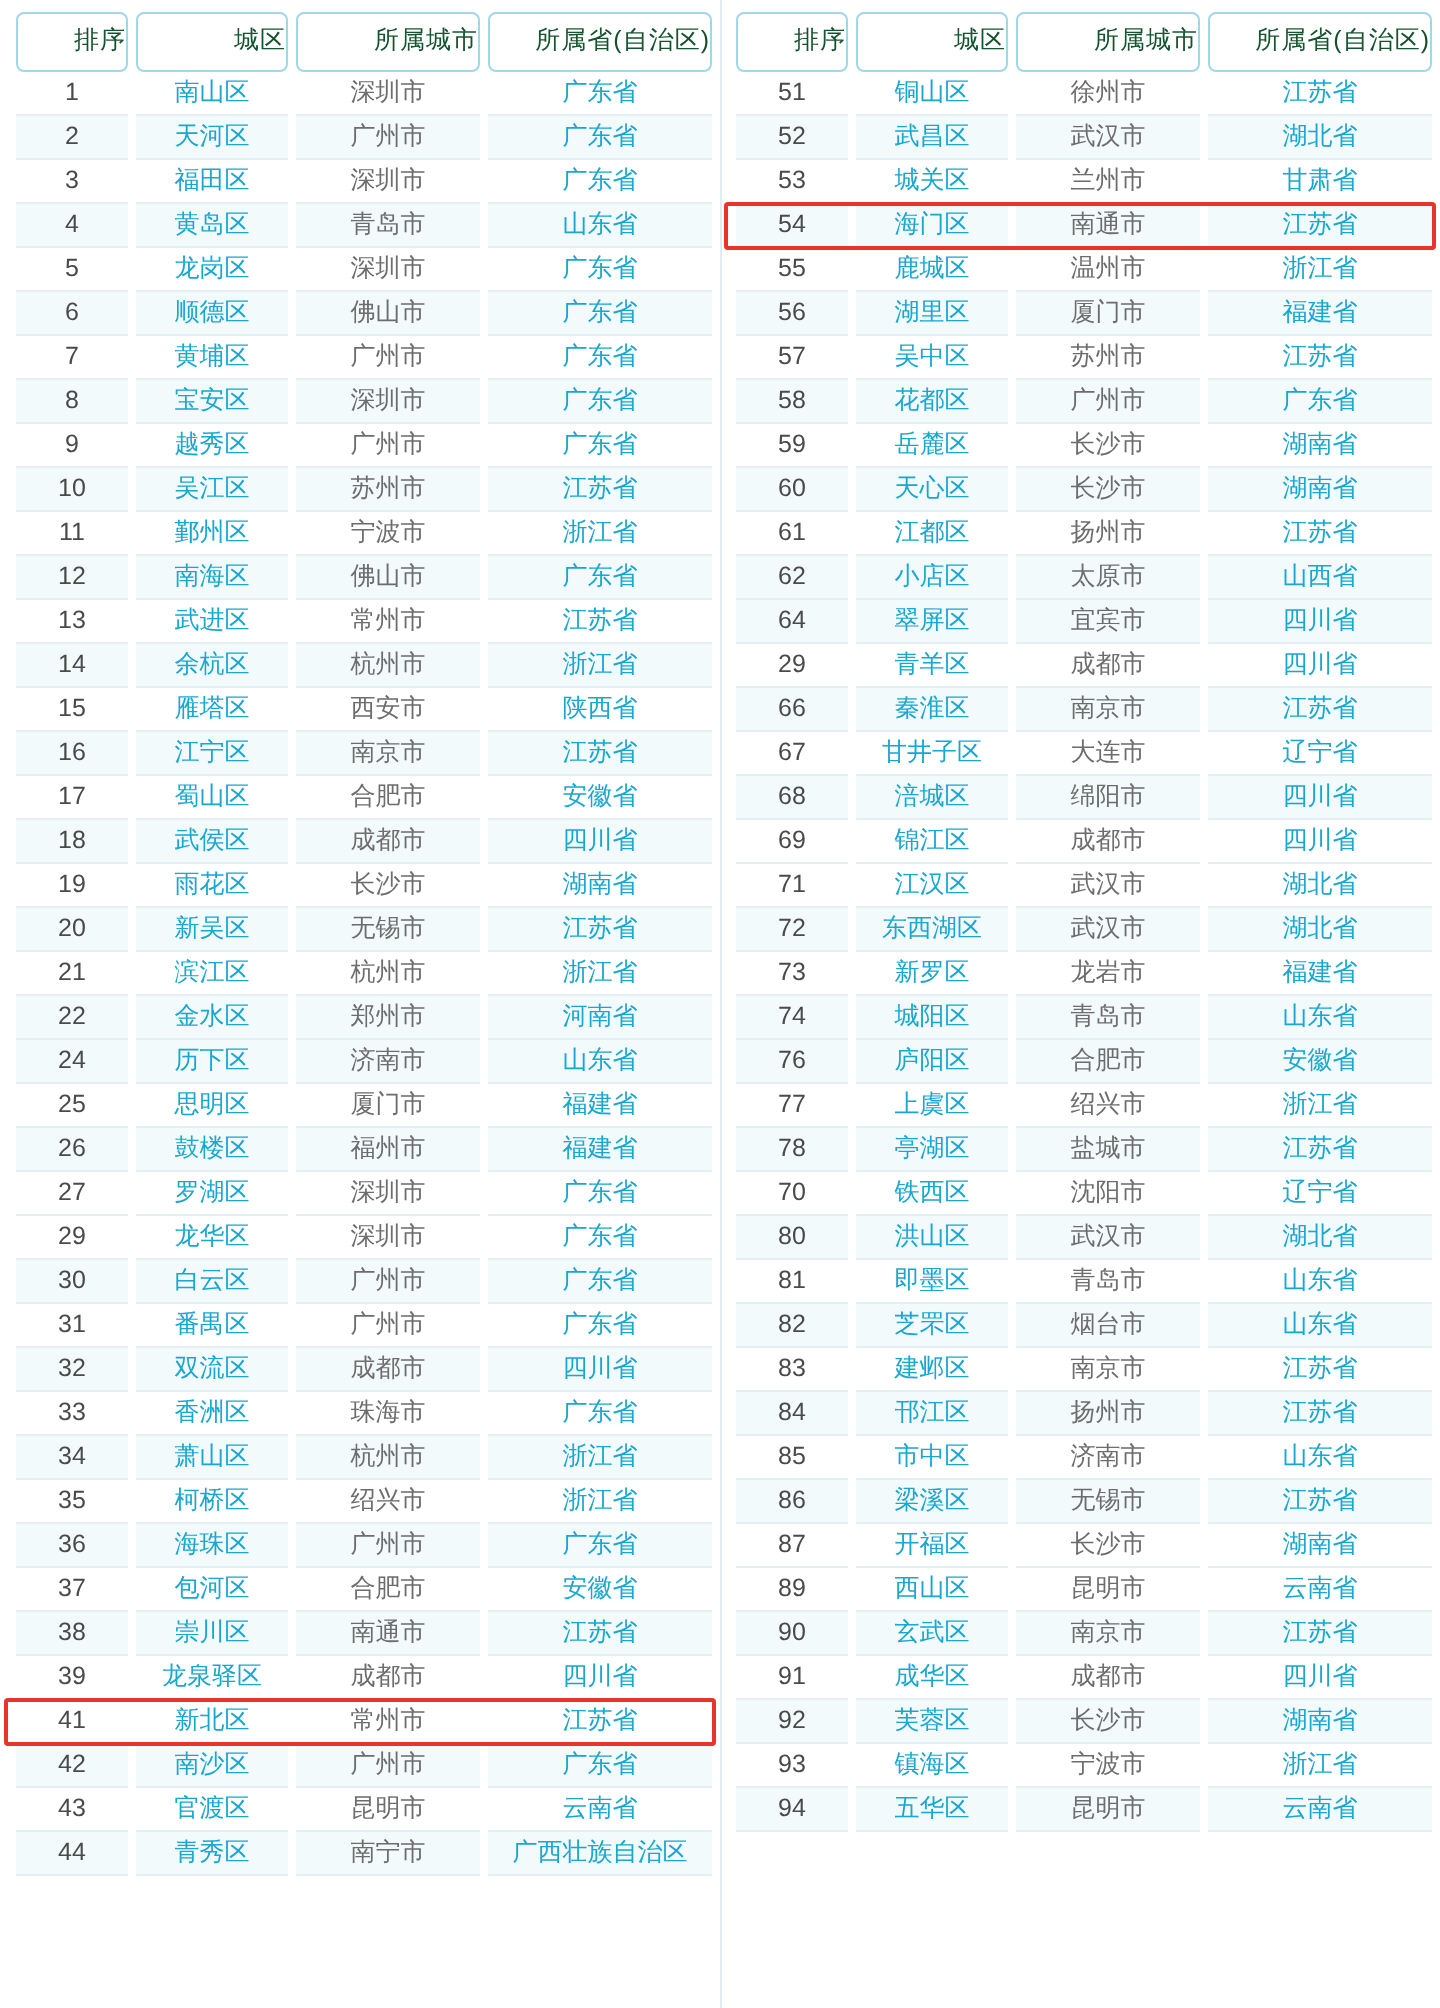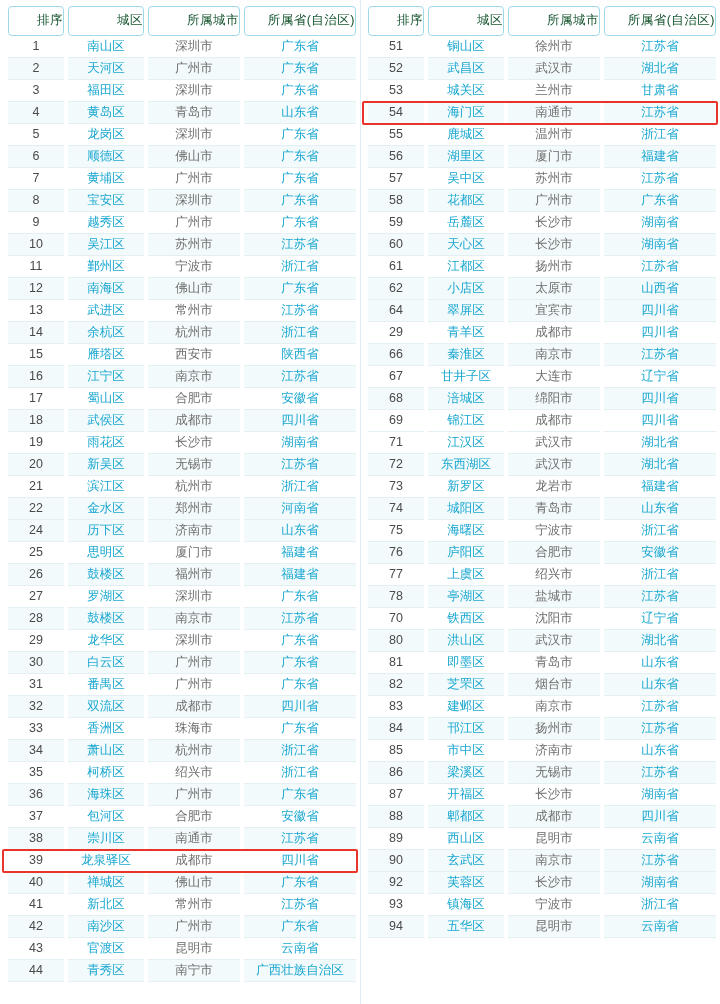--- a/index.html
+++ b/index.html
@@ -329,29 +329,20 @@
           </tr>
           <tr>
             <td class="rank">27</td>
             <td class="colgap"></td>
             <td class="district">罗湖区</td>
             <td class="colgap"></td>
             <td class="city">深圳市</td>
             <td class="colgap"></td>
             <td class="prov">广东省</td>
           </tr>
-          <tr class="alt">
-            <td class="rank">28</td>
-            <td class="colgap"></td>
-            <td class="district">鼓楼区</td>
-            <td class="colgap"></td>
-            <td class="city">南京市</td>
-            <td class="colgap"></td>
-            <td class="prov">江苏省</td>
-          </tr>
           <tr>
             <td class="rank">29</td>
             <td class="colgap"></td>
             <td class="district">龙华区</td>
             <td class="colgap"></td>
             <td class="city">深圳市</td>
             <td class="colgap"></td>
             <td class="prov">广东省</td>
           </tr>
           <tr class="alt">
@@ -436,29 +427,20 @@
             <td class="prov">江苏省</td>
           </tr>
           <tr>
             <td class="rank">39</td>
             <td class="colgap"></td>
             <td class="district">龙泉驿区</td>
             <td class="colgap"></td>
             <td class="city">成都市</td>
             <td class="colgap"></td>
             <td class="prov">四川省</td>
-          </tr>
-          <tr class="alt">
-            <td class="rank">40</td>
-            <td class="colgap"></td>
-            <td class="district">禅城区</td>
-            <td class="colgap"></td>
-            <td class="city">佛山市</td>
-            <td class="colgap"></td>
-            <td class="prov">广东省</td>
           </tr>
           <tr>
             <td class="rank">41</td>
             <td class="colgap"></td>
             <td class="district">新北区</td>
             <td class="colgap"></td>
             <td class="city">常州市</td>
             <td class="colgap"></td>
             <td class="prov">江苏省</td>
           </tr>
@@ -709,48 +691,39 @@
           </tr>
           <tr class="alt">
             <td class="rank">74</td>
             <td class="colgap"></td>
             <td class="district">城阳区</td>
             <td class="colgap"></td>
             <td class="city">青岛市</td>
             <td class="colgap"></td>
             <td class="prov">山东省</td>
           </tr>
-          <tr>
-            <td class="rank">75</td>
-            <td class="colgap"></td>
-            <td class="district">海曙区</td>
-            <td class="colgap"></td>
-            <td class="city">宁波市</td>
+          <tr class="alt">
+            <td class="rank">76</td>
+            <td class="colgap"></td>
+            <td class="district">庐阳区</td>
+            <td class="colgap"></td>
+            <td class="city">合肥市</td>
+            <td class="colgap"></td>
+            <td class="prov">安徽省</td>
+          </tr>
+          <tr>
+            <td class="rank">77</td>
+            <td class="colgap"></td>
+            <td class="district">上虞区</td>
+            <td class="colgap"></td>
+            <td class="city">绍兴市</td>
             <td class="colgap"></td>
             <td class="prov">浙江省</td>
           </tr>
           <tr class="alt">
-            <td class="rank">76</td>
-            <td class="colgap"></td>
-            <td class="district">庐阳区</td>
-            <td class="colgap"></td>
-            <td class="city">合肥市</td>
-            <td class="colgap"></td>
-            <td class="prov">安徽省</td>
-          </tr>
-          <tr>
-            <td class="rank">77</td>
-            <td class="colgap"></td>
-            <td class="district">上虞区</td>
-            <td class="colgap"></td>
-            <td class="city">绍兴市</td>
-            <td class="colgap"></td>
-            <td class="prov">浙江省</td>
-          </tr>
-          <tr class="alt">
             <td class="rank">78</td>
             <td class="colgap"></td>
             <td class="district">亭湖区</td>
             <td class="colgap"></td>
             <td class="city">盐城市</td>
             <td class="colgap"></td>
             <td class="prov">江苏省</td>
           </tr>
           <tr>
             <td class="rank">70</td>
@@ -826,46 +799,46 @@
           </tr>
           <tr>
             <td class="rank">87</td>
             <td class="colgap"></td>
             <td class="district">开福区</td>
             <td class="colgap"></td>
             <td class="city">长沙市</td>
             <td class="colgap"></td>
             <td class="prov">湖南省</td>
           </tr>
-          <tr class="alt">
-            <td class="rank">88</td>
-            <td class="colgap"></td>
-            <td class="district">郫都区</td>
+          <tr>
+            <td class="rank">89</td>
+            <td class="colgap"></td>
+            <td class="district">西山区</td>
+            <td class="colgap"></td>
+            <td class="city">昆明市</td>
+            <td class="colgap"></td>
+            <td class="prov">云南省</td>
+          </tr>
+          <tr class="alt">
+            <td class="rank">90</td>
+            <td class="colgap"></td>
+            <td class="district">玄武区</td>
+            <td class="colgap"></td>
+            <td class="city">南京市</td>
+            <td class="colgap"></td>
+            <td class="prov">江苏省</td>
+          </tr>
+          <tr>
+            <td class="rank">91</td>
+            <td class="colgap"></td>
+            <td class="district">成华区</td>
             <td class="colgap"></td>
             <td class="city">成都市</td>
             <td class="colgap"></td>
             <td class="prov">四川省</td>
-          </tr>
-          <tr>
-            <td class="rank">89</td>
-            <td class="colgap"></td>
-            <td class="district">西山区</td>
-            <td class="colgap"></td>
-            <td class="city">昆明市</td>
-            <td class="colgap"></td>
-            <td class="prov">云南省</td>
-          </tr>
-          <tr class="alt">
-            <td class="rank">90</td>
-            <td class="colgap"></td>
-            <td class="district">玄武区</td>
-            <td class="colgap"></td>
-            <td class="city">南京市</td>
-            <td class="colgap"></td>
-            <td class="prov">江苏省</td>
           </tr>
           <tr class="alt">
             <td class="rank">92</td>
             <td class="colgap"></td>
             <td class="district">芙蓉区</td>
             <td class="colgap"></td>
             <td class="city">长沙市</td>
             <td class="colgap"></td>
             <td class="prov">湖南省</td>
           </tr>

